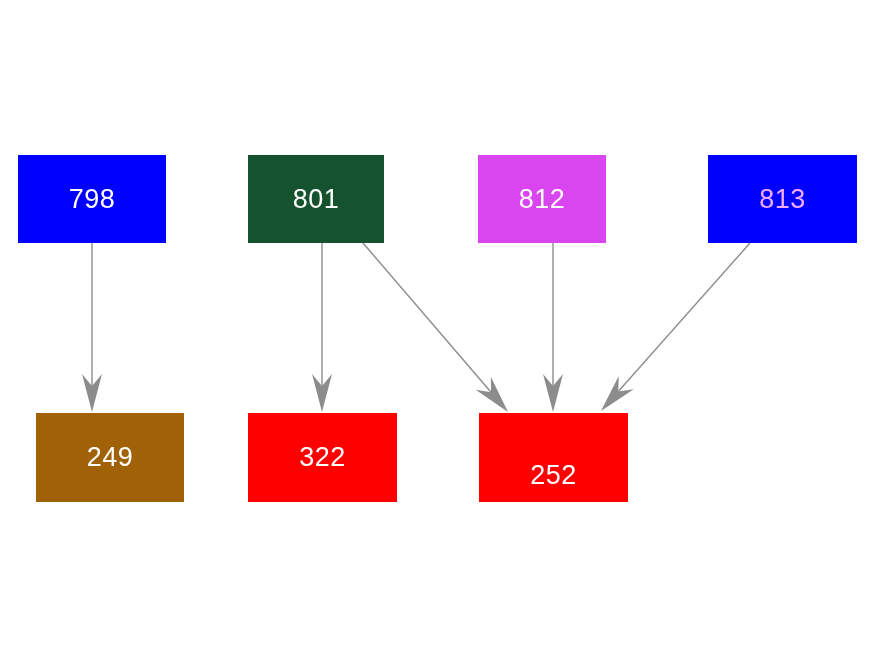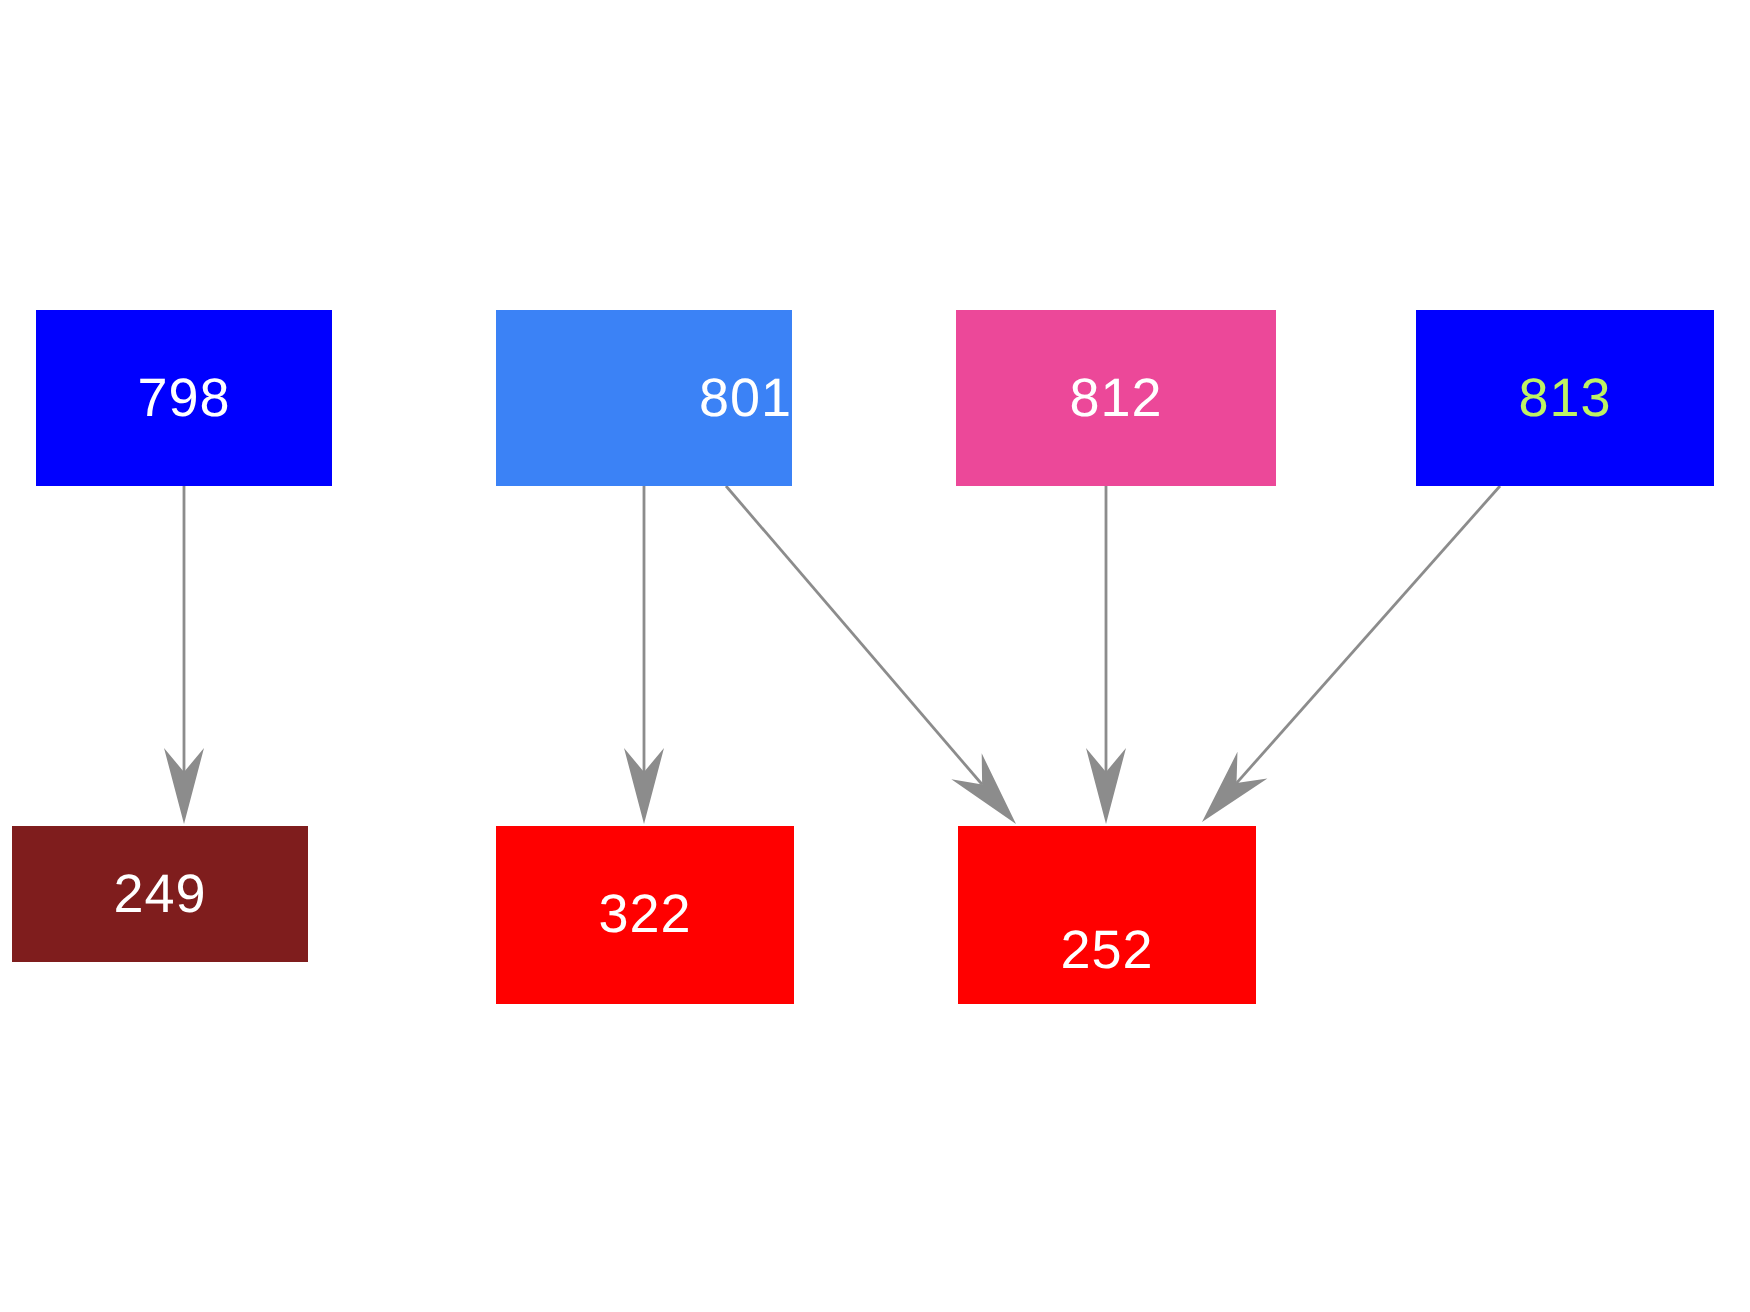--- a/index.html
+++ b/index.html
@@ -59,30 +59,30 @@
         <path d="M 553 412 L 543 374 L 553 386 L 563 374 Z" fill="#8c8c8c"></path>
       </g>
       <g>
         <line x1="750" y1="243" x2="618.2518893075576" y2="391.5482053444989" stroke="#8c8c8c" stroke-width="1.4"></line>
         <path d="M 601 411 L 618.7328402743144 375.93511192366856 L 618.2518893075576 391.5482053444989 L 633.6957592400845 389.20579600640514 Z" fill="#8c8c8c"></path>
       </g>
     </svg>
     <div class="node" style="left: 18px; top: 155px; width: 148px; height: 88px; background: rgb(0, 0, 255);">
       <span class="node-label" style="color: rgb(255, 255, 255);">798</span>
     </div>
-    <div class="node" style="left: 248px; top: 155px; width: 148px; height: 88px; background: #3b82f6; justify-content: flex-end;">
+    <div class="node" style="left: 248px; top: 155px; width: 136px; height: 88px; background: #14532d;">
       <span class="node-label" style="color: rgb(255, 255, 255);">801</span>
     </div>
-    <div class="node" style="left: 478px; top: 155px; width: 160px; height: 88px; background: #ec4899;">
+    <div class="node" style="left: 478px; top: 155px; width: 128px; height: 88px; background: #d946ef;">
       <span class="node-label" style="color: rgb(255, 255, 255);">812</span>
     </div>
     <div class="node" style="left: 708px; top: 155px; width: 149px; height: 88px; background: rgb(0, 0, 255);">
-      <span class="node-label" style="color: #bef264;">813</span>
+      <span class="node-label" style="color: #f0abfc;">813</span>
     </div>
-    <div class="node" style="left: 6px; top: 413px; width: 148px; height: 68px; background: #7f1d1d;">
+    <div class="node" style="left: 36px; top: 413px; width: 148px; height: 89px; background: #a16207;">
       <span class="node-label" style="color: rgb(255, 255, 255);">249</span>
     </div>
     <div class="node" style="left: 248px; top: 413px; width: 149px; height: 89px; background: rgb(255, 0, 0);">
       <span class="node-label" style="color: rgb(255, 255, 255);">322</span>
     </div>
     <div class="node" style="left: 479px; top: 413px; width: 149px; height: 89px; background: rgb(255, 0, 0);">
       <span class="node-label" style="color: rgb(255, 255, 255); margin-top: 36px;">252</span>
     </div>
   </div>
 

